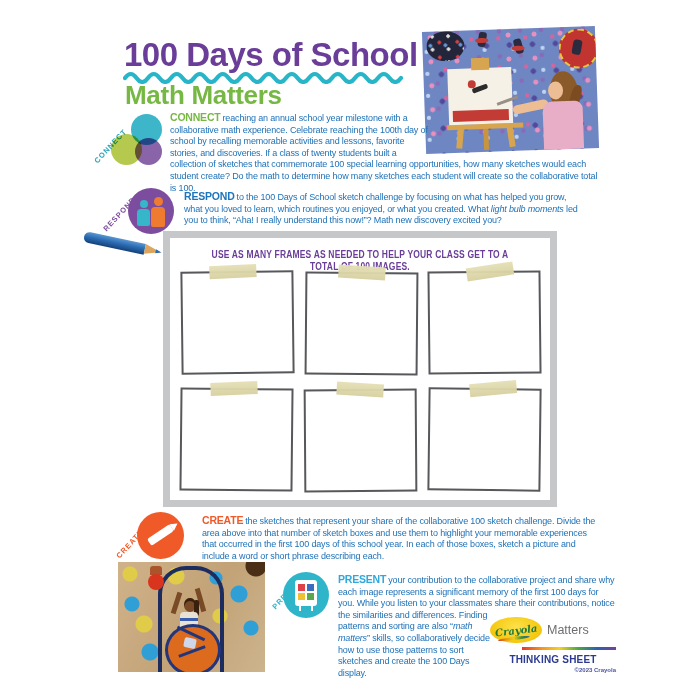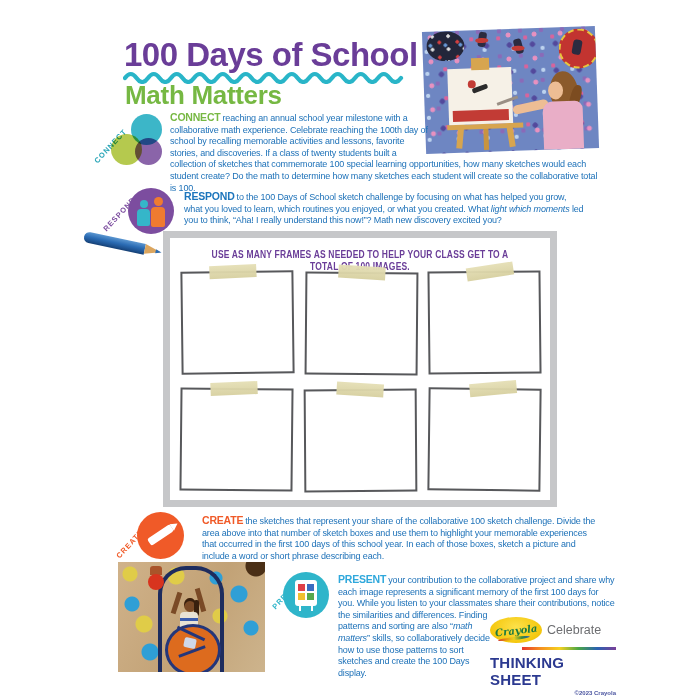--- a/index.html
+++ b/index.html
@@ -140,21 +140,21 @@
   .hand{left:32px;top:4px;width:12px;height:9px;background:#a9542a;border-radius:3px 3px 0 0;}
 
   
   .brandblock{position:absolute;left:490px;top:617px;width:128px;}
   .logorow{display:flex;align-items:center;}
   .oval{position:relative;width:52px;height:26px;border-radius:50%;background:radial-gradient(ellipse at 50% 38%,#fde14a,#f5c80f 68%,#e3ae09);display:flex;align-items:center;justify-content:center;flex:0 0 auto;}
   .oval .brandname{font-family:"DejaVu Serif",serif;font-style:italic;font-weight:bold;font-size:10px;color:#1c7a40;transform:rotate(-7deg);}
   .oval:after{content:"";position:absolute;left:8px;bottom:3px;width:32px;height:3px;border-radius:50%;transform:rotate(-7deg);background:linear-gradient(90deg,#d23b2e,#e79612,#e8d020,#3a8a3c,#2a5cb8);}
   .learning{font-size:12.5px;color:#6d6e71;margin-left:5px;}
   .rainbow{width:94px;height:2.5px;margin:4px 2px 0 auto;background:linear-gradient(90deg,#e8372c,#f59120,#f5d120,#4aa646,#2a62b0,#7a3f98);}
-  .sheet{font-size:15px;font-weight:bold;color:#2b3990;text-align:left;margin:4px 2px 0 0;letter-spacing:0.2px;}
+  .sheet{font-size:10px;font-weight:bold;color:#2b3990;text-align:center;margin:4px 2px 0 0;letter-spacing:0.2px;}
   .copyright{font-size:6px;font-weight:bold;color:#4b55a0;text-align:right;margin:2px 2px 0 0;}
 </style>
 </head>
 <body>
 
 <div id="page">
 
   <div class="title">100 Days of School</div>
   <svg class="wave" width="284" height="14" viewBox="0 0 284 14">
     <path d="M2 8 Q 7.75 0, 13.5 8 T 25 8 T 36.5 8 T 48 8 T 59.5 8 T 71 8 T 82.5 8 T 94 8 T 105.5 8 T 117 8 T 128.5 8 T 140 8 T 151.5 8 T 163 8 T 174.5 8 T 186 8 T 197.5 8 T 209 8 T 220.5 8 T 232 8 T 243.5 8 T 255 8 T 266.5 8 T 278 8" stroke="#29b5c8" stroke-width="4.2" fill="none" stroke-linecap="round"></path>
@@ -196,21 +196,21 @@
   </div>
 
   <span class="seclabel" style="left:108px;top:224px;color:#7c4d9f;">RESPOND</span>
   <div class="r-circle">
     <div class="r-kid rk1-head"></div>
     <div class="r-kid rk1-body"></div>
     <div class="r-kid rk2-head"></div>
     <div class="r-kid rk2-body"></div>
   </div>
   <div class="para" style="left:184px;top:191px;width:402px;">
-    <span class="hd hd-respond">RESPOND</span><span>to the 100 Days of School sketch challenge by focusing on what has helped you grow, what you loved to learn, which routines you enjoyed, or what you created. What </span><i>light which moments</i><span> led you to think, “Aha! I really understand this now!”? Math new discovery excited you?</span>
+    <span class="hd hd-respond">RESPOND</span><span>to the 100 Days of School sketch challenge by focusing on what has helped you grow, what you loved to learn, which routines you enjoyed, or what you created. What </span><i>light bulb moments</i><span> led you to think, “Aha! I really understand this now!”? Math new discovery excited you?</span>
   </div>
 
   <div class="pencil">
     <div class="pen-body"></div>
     <div class="pen-wood"></div>
     <div class="pen-lead"></div>
   </div>
 
   <div class="panel">
     <div class="instruction">USE AS MANY FRAMES AS NEEDED TO HELP YOUR CLASS GET TO A TOTAL OF 100 IMAGES.</div>
@@ -268,20 +268,20 @@
   </div>
   <div class="para" style="left:338px;top:574px;width:278px;">
     <span class="hd hd-present">PRESENT</span><span>your contribution to the collaborative project and share why each image represents a significant memory of the first 100 days for you. While you listen to your classmates share their contributions, notice the </span><span class="logo-spacer"></span><span>similarities and differences. Finding patterns and sorting are also “</span><i>math matters</i><span>” skills, so collaboratively decide how to use those patterns to sort sketches and create the 100 Days display.</span>
   </div>
 
   <div class="brandblock">
     <div class="logorow">
       <div class="oval">
         <span class="brandname">Crayola</span>
       </div>
-      <span class="learning">Celebrate</span>
+      <span class="learning">Matters</span>
     </div>
     <div class="rainbow"></div>
     <div class="sheet">THINKING SHEET</div>
     <div class="copyright">©2023 Crayola</div>
   </div>
 
 </div>
 
 </body></html>

